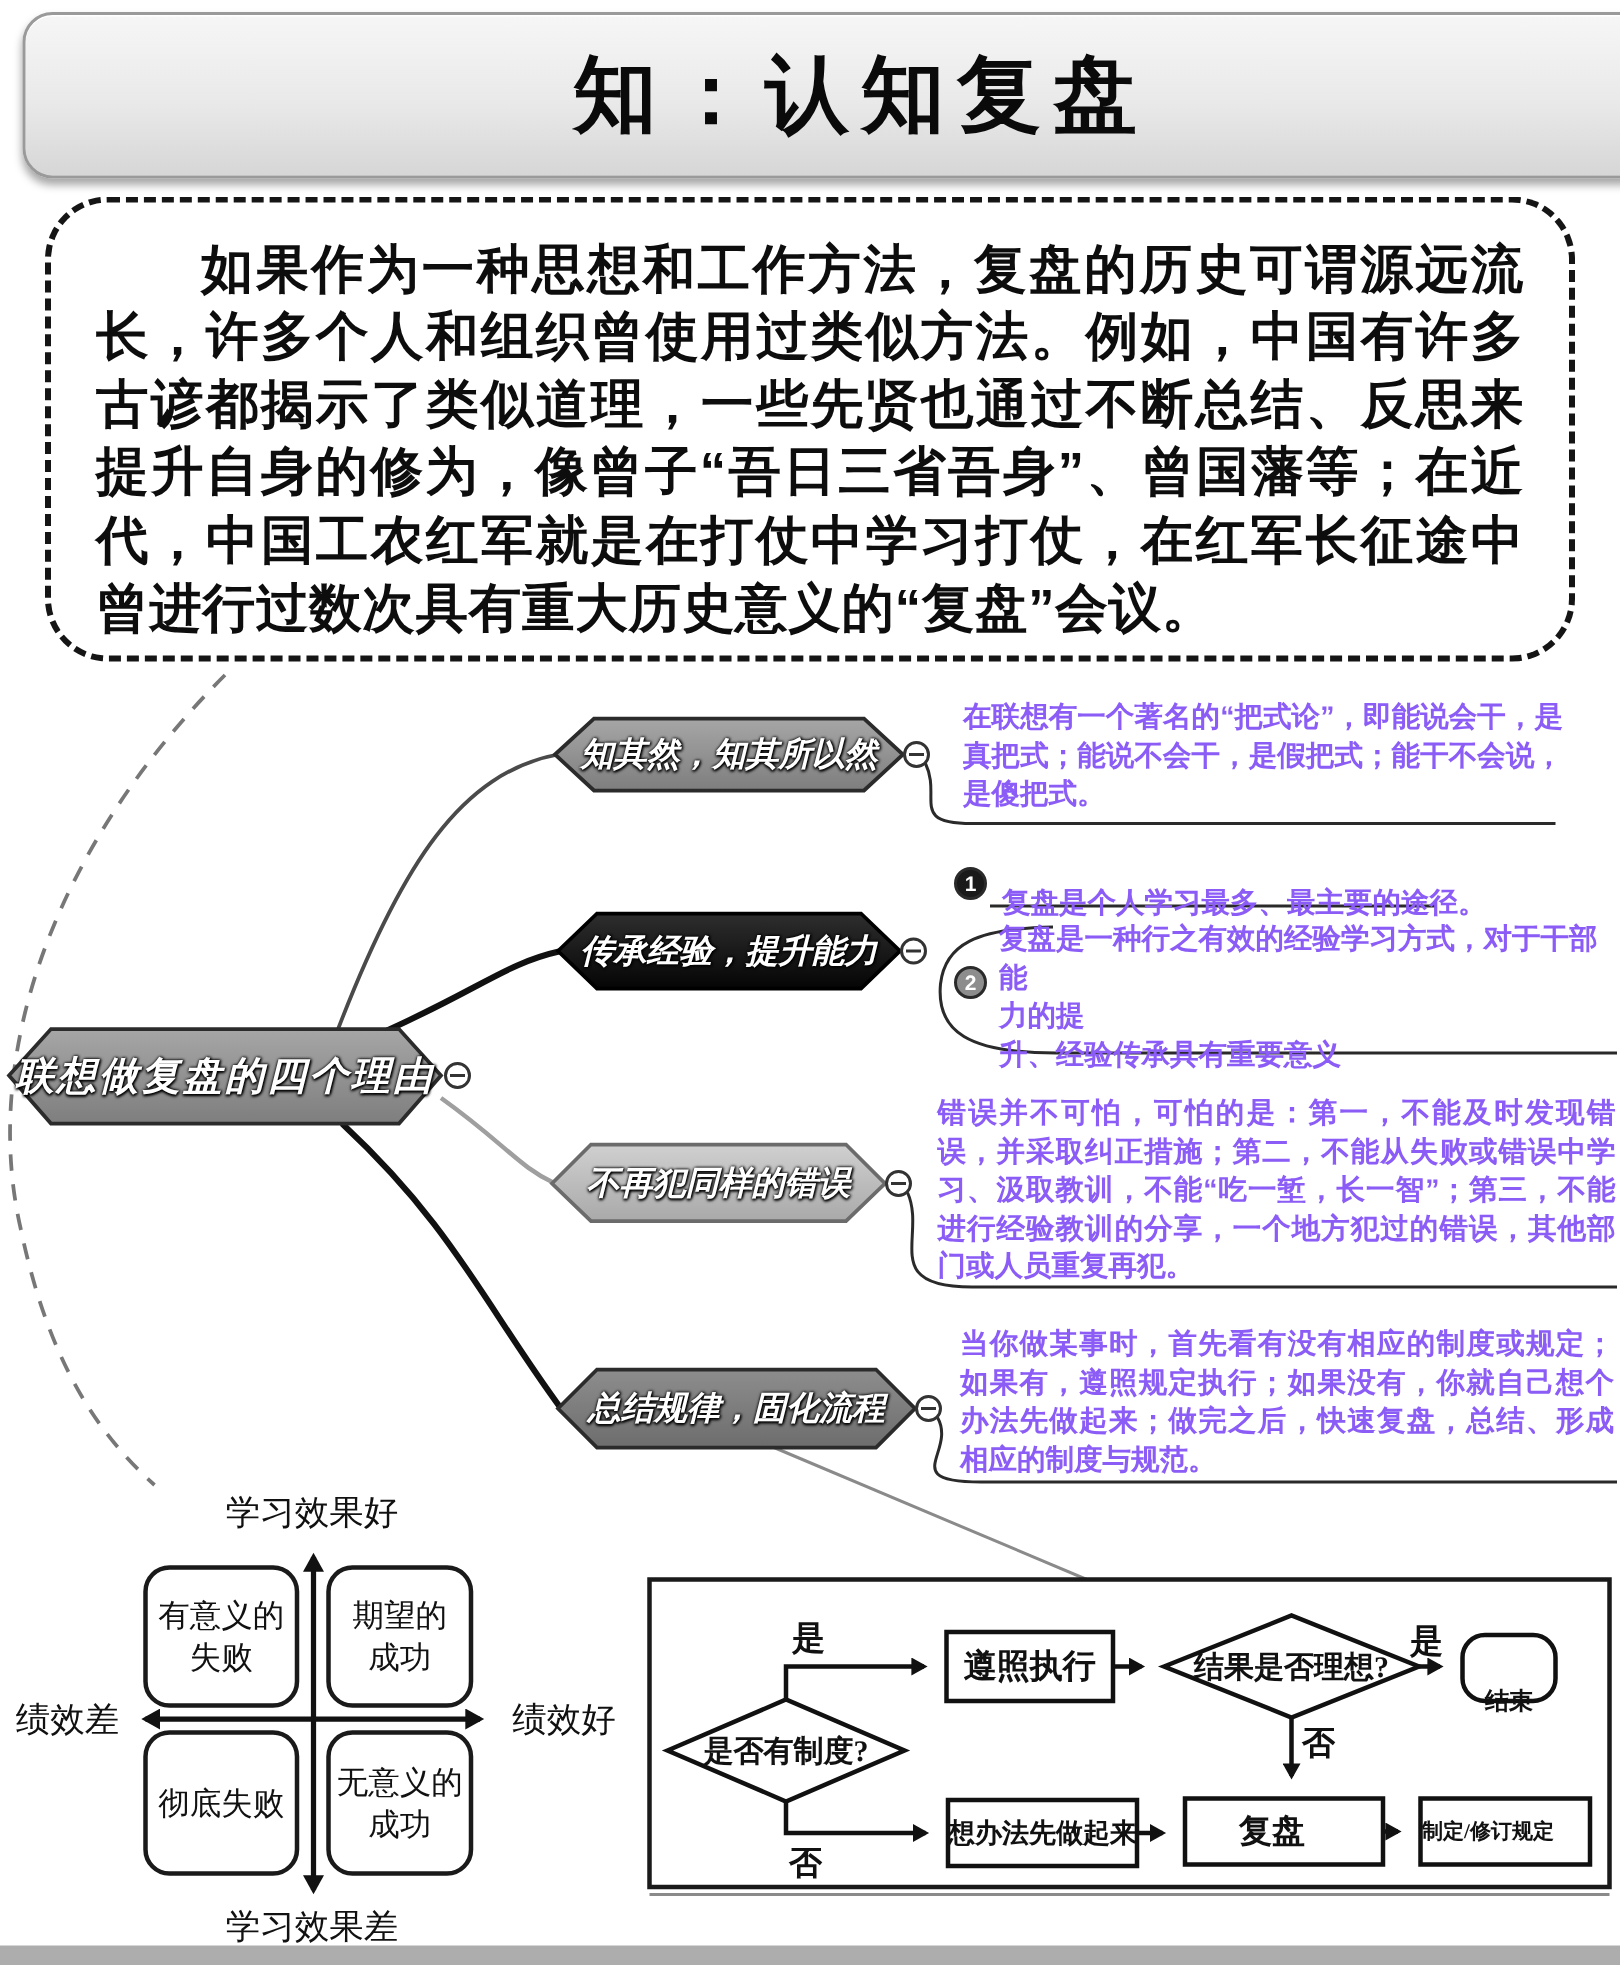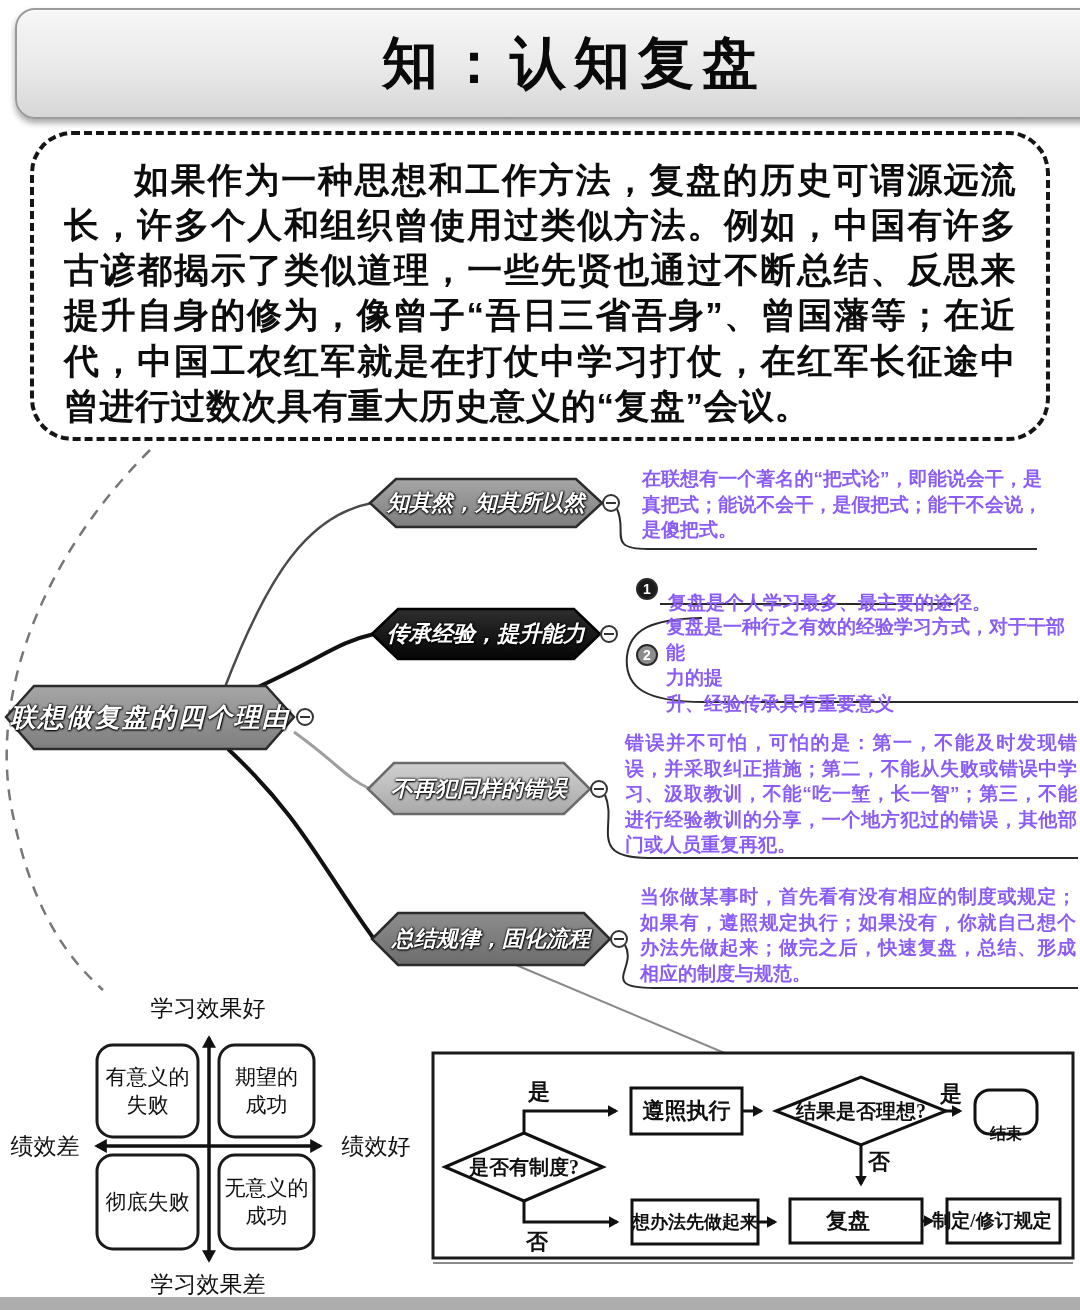--- a/index.html
+++ b/index.html
@@ -203,19 +203,19 @@
 <div class="abs serif qlabel" style="left:97px;top:1155px;width:101px;height:94px;">彻底失败</div>
 <div class="abs serif qlabel" style="left:219px;top:1155px;width:95px;height:94px;">无意义的
 成功</div>
 
 <div class="abs serif flabel" style="left:445px;top:1140px;width:158px;height:54px;font-size:20px;">是否有制度?</div>
 <div class="abs serif flabel" style="left:631px;top:1088px;width:111px;height:46px;font-size:22px;">遵照执行</div>
 <div class="abs serif flabel" style="left:776px;top:1084px;width:170px;height:54px;font-size:20px;">结果是否理想?</div>
 <div class="abs serif flabel" style="left:975px;top:1112px;width:62px;height:44px;font-size:16px;text-align:right;">结束</div>
 <div class="abs serif flabel" style="left:632px;top:1200px;width:126px;height:44px;font-size:18px;">想办法先做起来</div>
 <div class="abs serif flabel" style="left:790px;top:1199px;width:116px;height:44px;font-size:22px;">复盘</div>
-<div class="abs serif flabel" style="left:947px;top:1199px;width:90px;height:44px;font-size:19px;">制定/修订规定</div>
+<div class="abs serif flabel" style="left:947px;top:1199px;width:90px;height:44px;font-size:14px;">制定/修订规定</div>
 <div class="abs serif flabel" style="left:524px;top:1078px;width:30px;height:28px;font-size:22px;">是</div>
 <div class="abs serif flabel" style="left:522px;top:1228px;width:30px;height:28px;font-size:22px;">否</div>
 <div class="abs serif flabel" style="left:936px;top:1080px;width:30px;height:28px;font-size:22px;">是</div>
 <div class="abs serif flabel" style="left:864px;top:1148px;width:30px;height:28px;font-size:22px;">否</div>
 
 <div class="abs bottom-strip"></div>
 
 </body></html>

